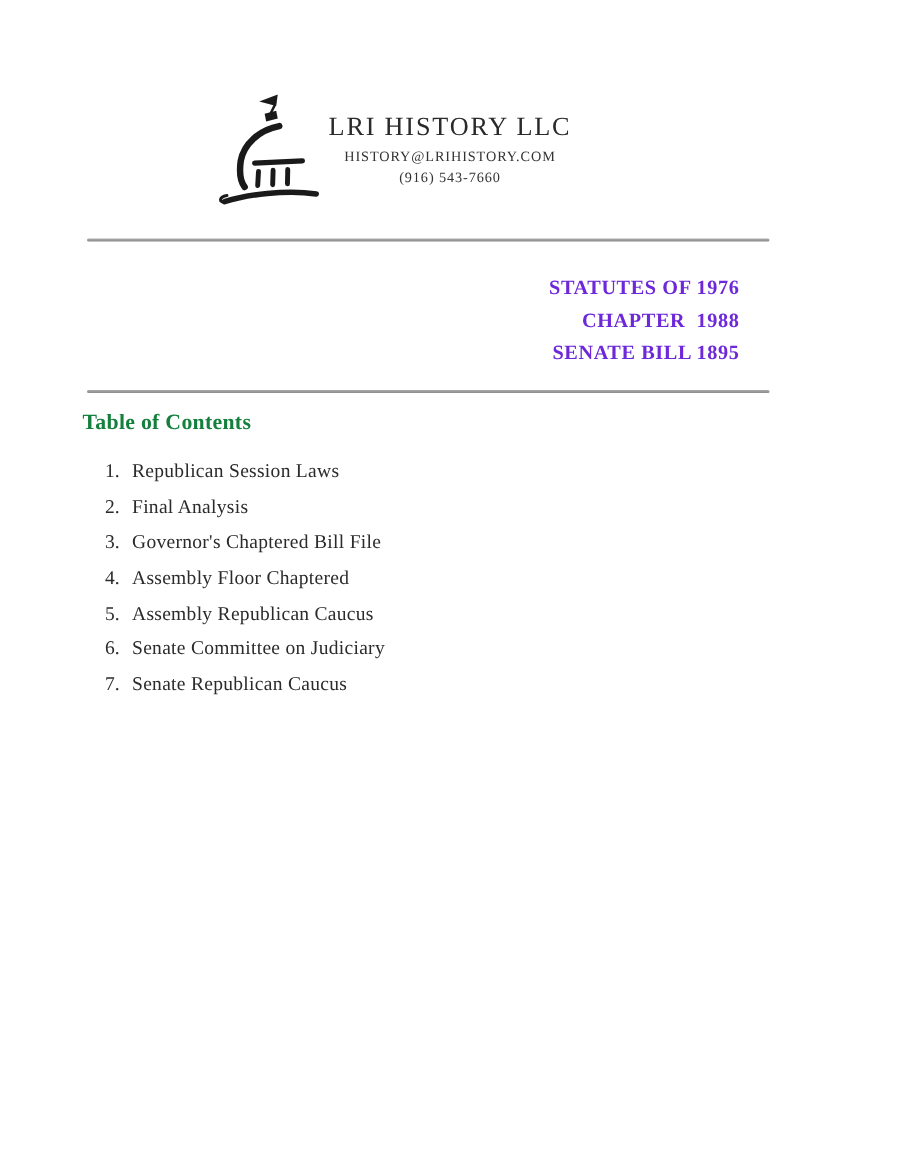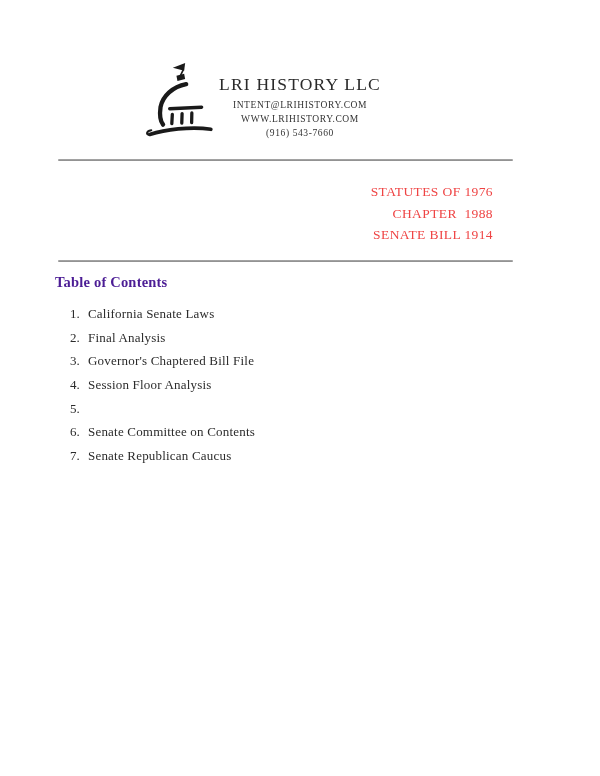--- a/index.html
+++ b/index.html
@@ -64,35 +64,35 @@
 
   
   .case-info {
     position: absolute;
     right: 107px;
     top: 181px;
     text-align: right;
   }
   .case-line {
     font-size: 13.5px;
-    font-weight: normal;
-    color: #ef4444;
+    font-weight: bold;
+    color: #6d28d9;
     letter-spacing: 0.4px;
     line-height: 21.5px;
     white-space: pre;
   }
 
   
   .toc-title {
     position: absolute;
     left: 55px;
     top: 274px;
     font-size: 14.5px;
     font-weight: bold;
-    color: #4c1d95;
+    color: #15803d;
     letter-spacing: 0.2px;
   }
   .toc-list {
     position: absolute;
     left: 70px;
     top: 307px;
   }
   .toc-row {
     display: flex;
     font-size: 13px;
@@ -127,59 +127,59 @@
     <path d="M27.5,51 L27,60" stroke-width="3.2"></path>
     <path d="M37,50.2 L36.7,59.5" stroke-width="3.2"></path>
     <path d="M46.5,49.6 L46.3,59" stroke-width="3.2"></path>
 
     <path d="M5.5,70.5 C2,71.5 1.5,67.5 7,66.5" stroke-width="2"></path>
     <path d="M5.5,70.5 C20,66 45,62.5 65,65.5" stroke-width="3.6"></path>
   </svg>
 
   <div class="header-text">
     <div class="company-name">LRI HISTORY LLC</div>
-    <div class="contact-line">INTENT@LRIHISTORY.COM</div>
-    <div class="contact-line">WWW.LRIHISTORY.COM</div>
+    <div class="contact-line">HISTORY@LRIHISTORY.COM</div>
     <div class="contact-line">(916) 543-7660</div>
   </div>
 
   <div class="rule rule-top"></div>
   <div class="rule rule-bottom"></div>
 
   <div class="case-info">
     <div class="case-line">STATUTES OF 1976</div>
     <div class="case-line">CHAPTER  1988</div>
-    <div class="case-line">SENATE BILL 1914</div>
+    <div class="case-line">SENATE BILL 1895</div>
   </div>
 
   <div class="toc-title">Table of Contents</div>
 
   <div class="toc-list">
     <div class="toc-row">
       <span class="toc-num">1.</span>
-      <span class="toc-label">California Senate Laws</span>
+      <span class="toc-label">Republican Session Laws</span>
     </div>
     <div class="toc-row">
       <span class="toc-num">2.</span>
       <span class="toc-label">Final Analysis</span>
     </div>
     <div class="toc-row">
       <span class="toc-num">3.</span>
       <span class="toc-label">Governor's Chaptered Bill File</span>
     </div>
     <div class="toc-row">
       <span class="toc-num">4.</span>
-      <span class="toc-label">Session Floor Analysis</span>
+      <span class="toc-label">Assembly Floor Chaptered</span>
     </div>
     <div class="toc-row">
       <span class="toc-num">5.</span>
+      <span class="toc-label">Assembly Republican Caucus</span>
     </div>
     <div class="toc-row">
       <span class="toc-num">6.</span>
-      <span class="toc-label">Senate Committee on Contents</span>
+      <span class="toc-label">Senate Committee on Judiciary</span>
     </div>
     <div class="toc-row">
       <span class="toc-num">7.</span>
       <span class="toc-label">Senate Republican Caucus</span>
     </div>
   </div>
 
 </div>
 
 </body></html>

